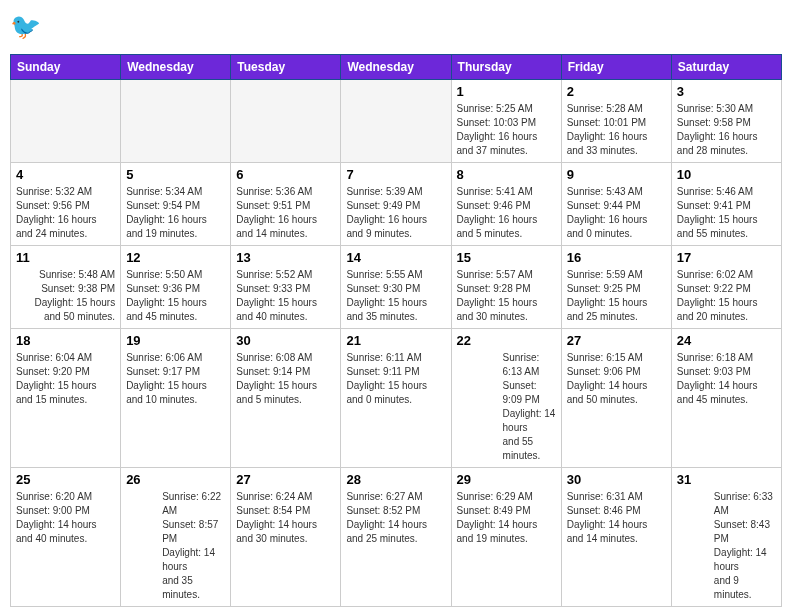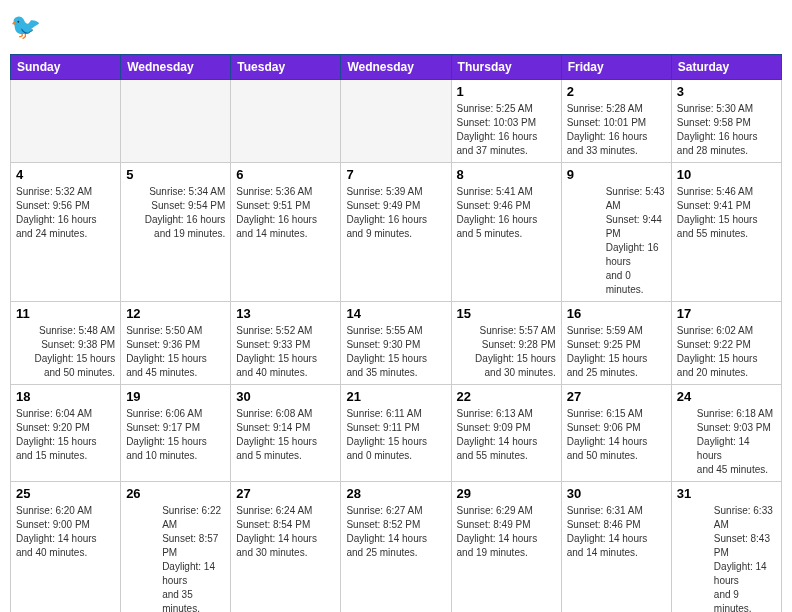--- a/index.html
+++ b/index.html
@@ -138,21 +138,21 @@
       <tr>
         <td>
           <span class="day-num">4</span>
           <div class="day-info" style="white-space: pre-line;">Sunrise: 5:32 AM
 Sunset: 9:56 PM
 Daylight: 16 hours
 and 24 minutes.</div>
         </td>
         <td>
           <span class="day-num">5</span>
-          <div class="day-info" style="white-space: pre-line; text-align: right;">Sunrise: 5:34 AM
+          <div class="day-info" style="white-space: pre-line;">Sunrise: 5:34 AM
 Sunset: 9:54 PM
 Daylight: 16 hours
 and 19 minutes.</div>
         </td>
         <td>
           <span class="day-num">6</span>
           <div class="day-info" style="white-space: pre-line;">Sunrise: 5:36 AM
 Sunset: 9:51 PM
 Daylight: 16 hours
 and 14 minutes.</div>
@@ -166,21 +166,21 @@
         </td>
         <td>
           <span class="day-num">8</span>
           <div class="day-info" style="white-space: pre-line;">Sunrise: 5:41 AM
 Sunset: 9:46 PM
 Daylight: 16 hours
 and 5 minutes.</div>
         </td>
         <td>
           <span class="day-num">9</span>
-          <div class="day-info" style="white-space: pre-line; margin-left: 39px;">Sunrise: 5:43 AM
+          <div class="day-info" style="white-space: pre-line;">Sunrise: 5:43 AM
 Sunset: 9:44 PM
 Daylight: 16 hours
 and 0 minutes.</div>
         </td>
         <td>
           <span class="day-num">10</span>
           <div class="day-info" style="white-space: pre-line;">Sunrise: 5:46 AM
 Sunset: 9:41 PM
 Daylight: 15 hours
 and 55 minutes.</div>
@@ -210,21 +210,21 @@
         </td>
         <td>
           <span class="day-num">14</span>
           <div class="day-info" style="white-space: pre-line;">Sunrise: 5:55 AM
 Sunset: 9:30 PM
 Daylight: 15 hours
 and 35 minutes.</div>
         </td>
         <td>
           <span class="day-num">15</span>
-          <div class="day-info" style="white-space: pre-line; text-align: right;">Sunrise: 5:57 AM
+          <div class="day-info" style="white-space: pre-line;">Sunrise: 5:57 AM
 Sunset: 9:28 PM
 Daylight: 15 hours
 and 30 minutes.</div>
         </td>
         <td>
           <span class="day-num">16</span>
           <div class="day-info" style="white-space: pre-line;">Sunrise: 5:59 AM
 Sunset: 9:25 PM
 Daylight: 15 hours
 and 25 minutes.</div>
@@ -261,35 +261,35 @@
         </td>
         <td>
           <span class="day-num">21</span>
           <div class="day-info" style="white-space: pre-line;">Sunrise: 6:11 AM
 Sunset: 9:11 PM
 Daylight: 15 hours
 and 0 minutes.</div>
         </td>
         <td>
           <span class="day-num">22</span>
-          <div class="day-info" style="white-space: pre-line;">Sunrise: 6:13 AM
+          <div class="day-info" style="white-space: pre-line; margin-left: 46px;">Sunrise: 6:13 AM
 Sunset: 9:09 PM
 Daylight: 14 hours
 and 55 minutes.</div>
         </td>
         <td>
           <span class="day-num">27</span>
           <div class="day-info" style="white-space: pre-line;">Sunrise: 6:15 AM
 Sunset: 9:06 PM
 Daylight: 14 hours
 and 50 minutes.</div>
         </td>
         <td>
           <span class="day-num">24</span>
-          <div class="day-info" style="white-space: pre-line; margin-left: 20px;">Sunrise: 6:18 AM
+          <div class="day-info" style="white-space: pre-line;">Sunrise: 6:18 AM
 Sunset: 9:03 PM
 Daylight: 14 hours
 and 45 minutes.</div>
         </td>
       </tr>
       <tr>
         <td>
           <span class="day-num">25</span>
           <div class="day-info" style="white-space: pre-line;">Sunrise: 6:20 AM
 Sunset: 9:00 PM

